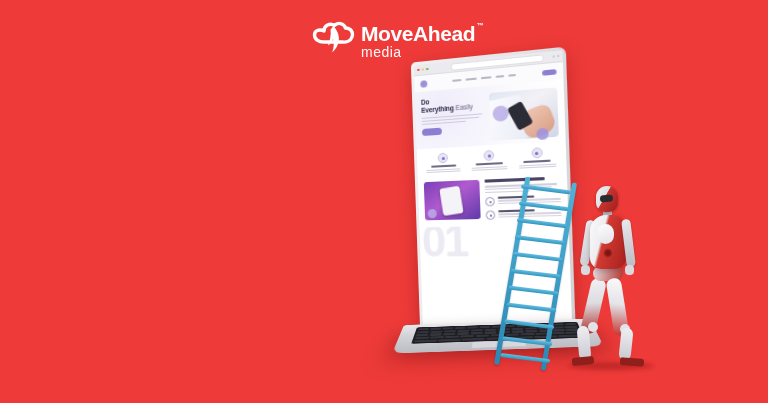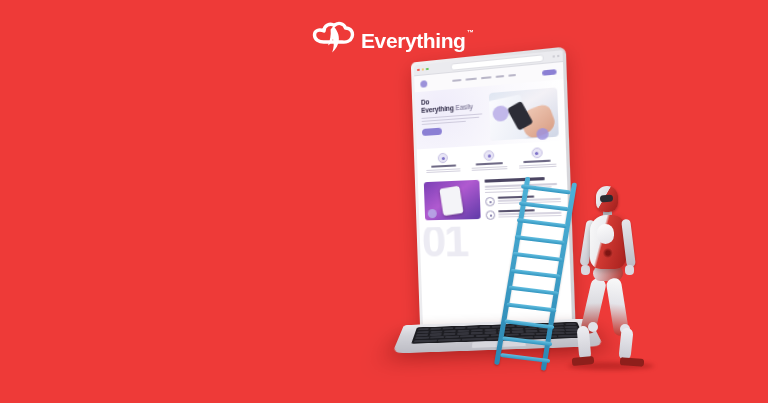--- a/index.html
+++ b/index.html
@@ -202,23 +202,24 @@
 
   <div class="logo">
     <div class="logo-mark">
       <svg width="44" height="40" viewBox="0 0 44 40" aria-hidden="true">
         <path d="M13 11 C13 5.5 19 2.5 23.5 5.5 C26.5 2 33 3 34.5 8 C40 8 42.5 12.5 41 17 C39.6 21.2 35 22.5 31 22 L14 22 C8 22.4 3.5 19.5 3.5 15 C3.5 10.6 8 8.8 13 11 Z" fill="none" stroke="#ffffff" stroke-width="3.4" stroke-linejoin="round"></path>
         <path d="M22.5 6 C26 10 28.5 15 27.8 20.5 C27.3 25 25 29 21.2 32.5 C23 27.5 23.2 23 22 19 C20.6 22 19 24.2 17 25.6 C19 20.5 20.2 15 19.6 9.4 Z" fill="#ffffff"></path>
       </svg>
     </div>
     <div class="logo-text">
       <div class="logo-name">
-        <span>Everything</span>
+        <span>MoveAhead</span>
         <span class="logo-tm">™</span>
       </div>
+      <div class="logo-sub">media</div>
     </div>
   </div>
 
 
   <div class="laptop">
 
     <div class="lid">
       <div class="screen">
 
         <div class="chrome">

